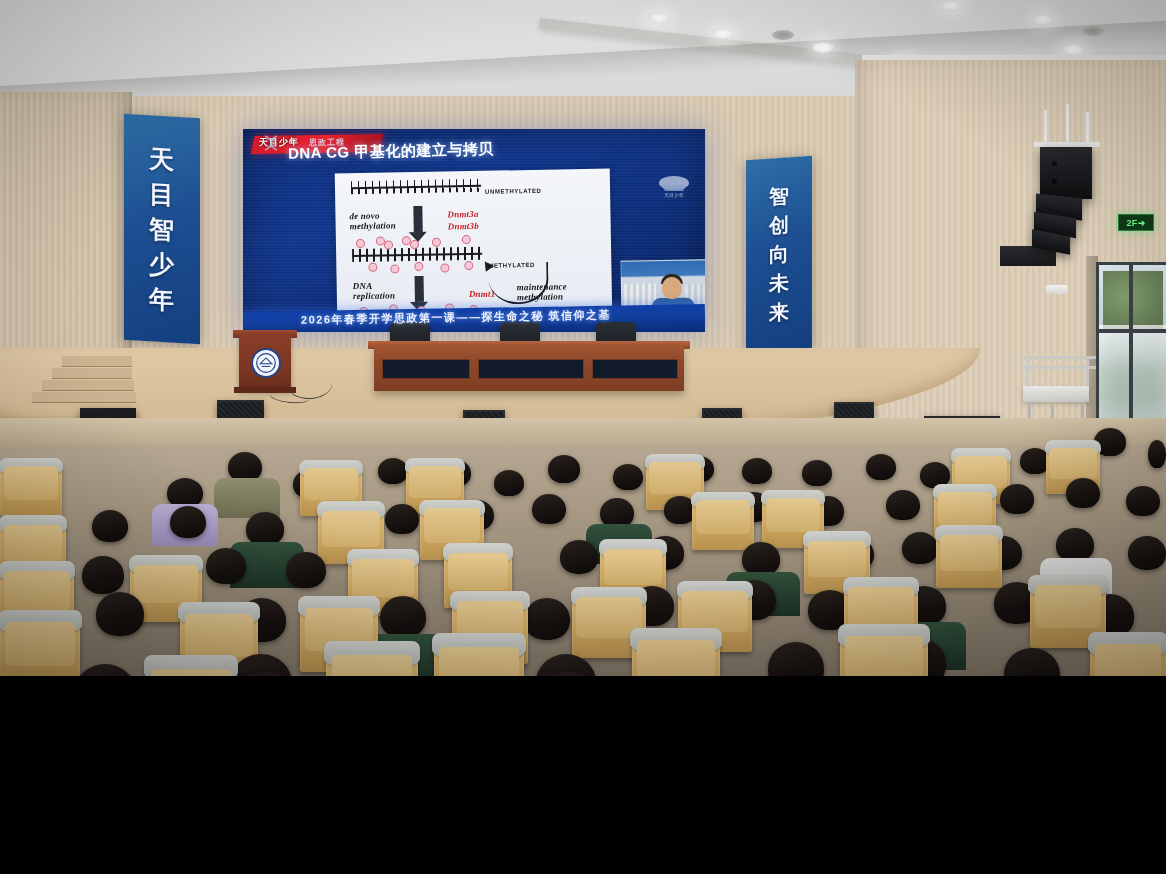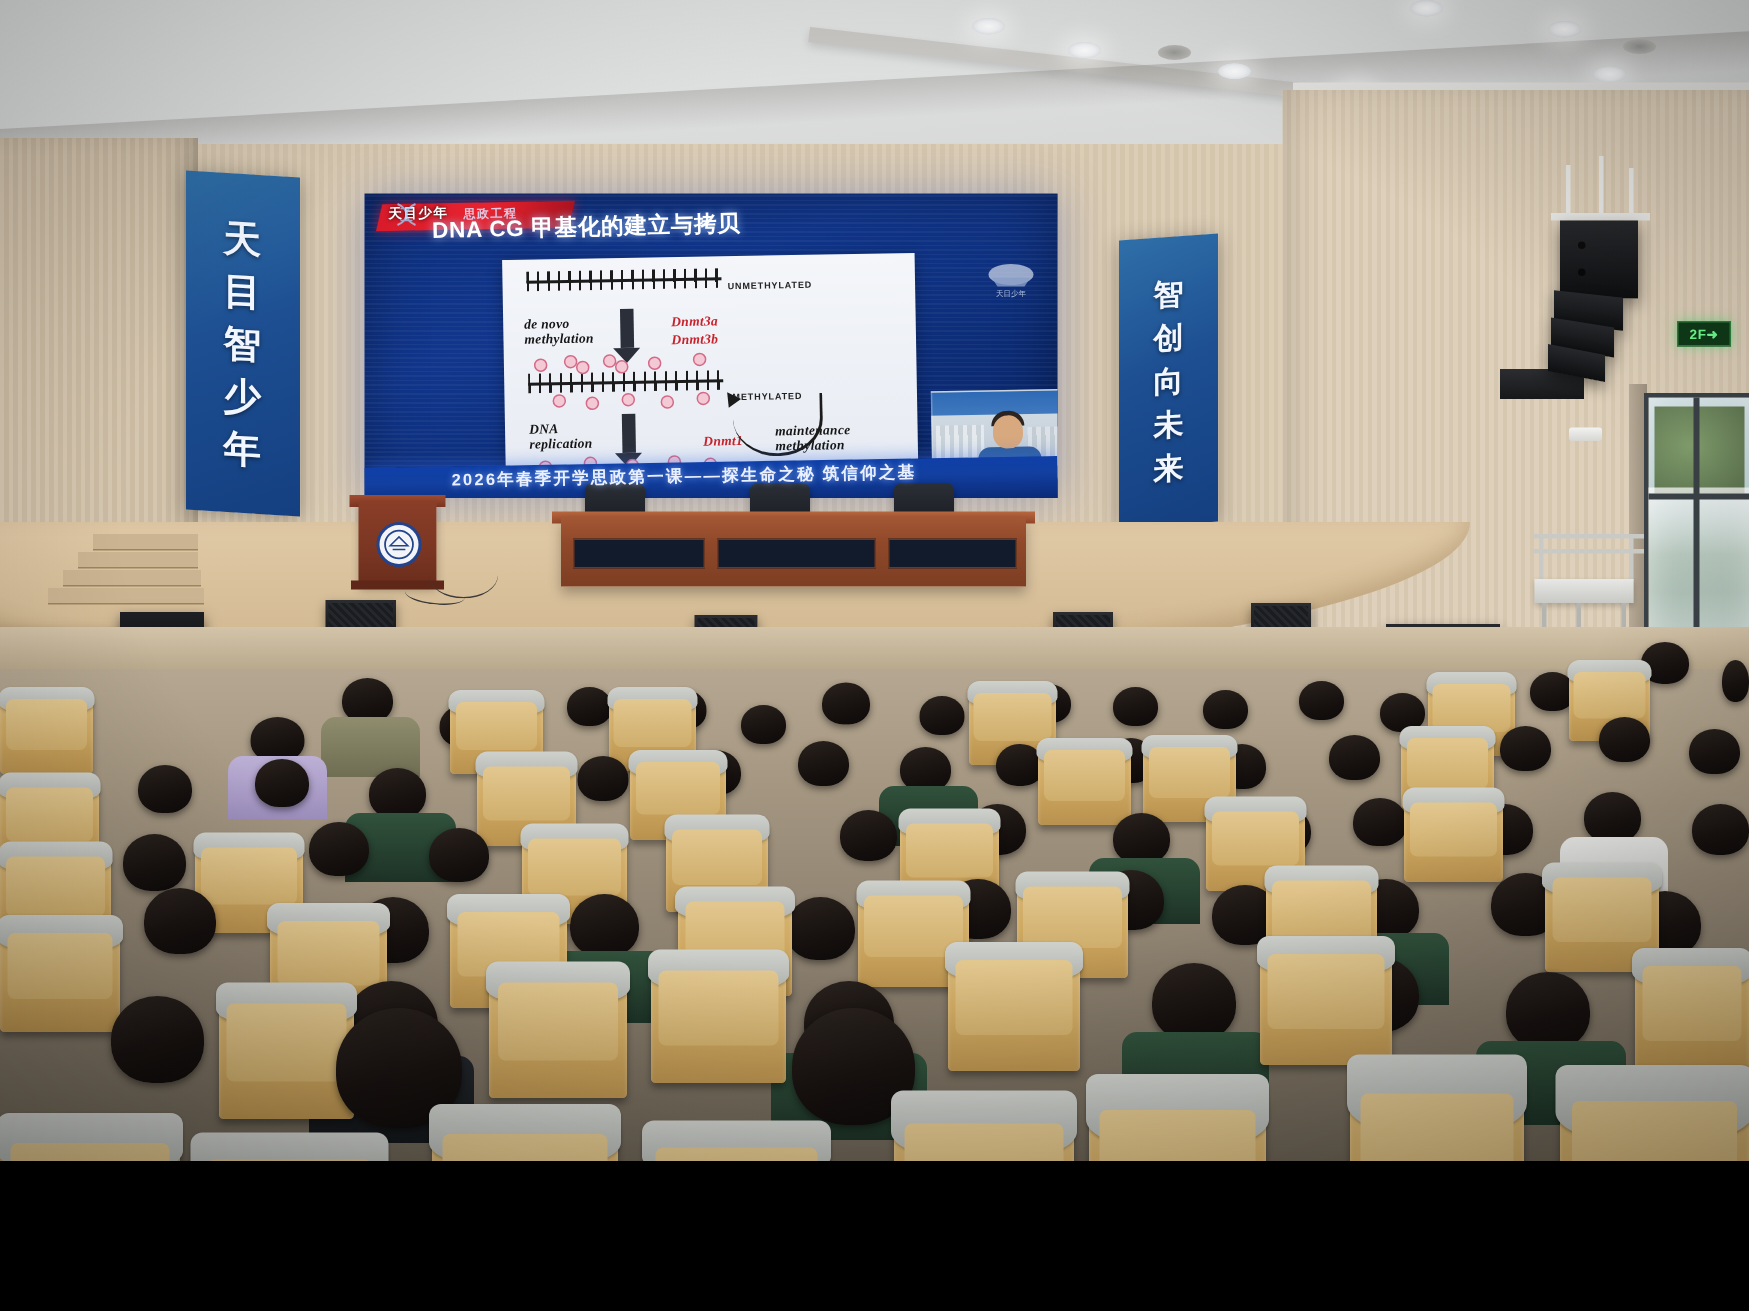--- a/index.html
+++ b/index.html
@@ -1,18 +1,18 @@
 <!DOCTYPE html>
 <html><head>
 <meta charset="utf-8">
 <style>
   html,body{margin:0;padding:0;background:#000;}
   body{font-family:"Liberation Sans",sans-serif;}
 
-  #scene{position:relative;width:1166px;height:774px;overflow:hidden;
+  #scene{position:relative;width:1166px;height:676px;overflow:hidden;
          background:#b9a territory;}
   #scene{background:#cbbfae;}
 
   
   .ceiling{position:absolute;left:0;top:0;width:1166px;height:150px;
     background:linear-gradient(175deg,#e9eaea 0%,#dcdddd 45%,#cfd0cf 100%);}
   .ceil-shadow{position:absolute;left:0;top:86px;width:1166px;height:26px;
     background:linear-gradient(180deg,rgba(120,118,112,.30),rgba(120,118,112,0));
     transform:skewY(-3.2deg);transform-origin:left top;}
   .ceil-beam{position:absolute;left:540px;top:18px;width:700px;height:10px;

